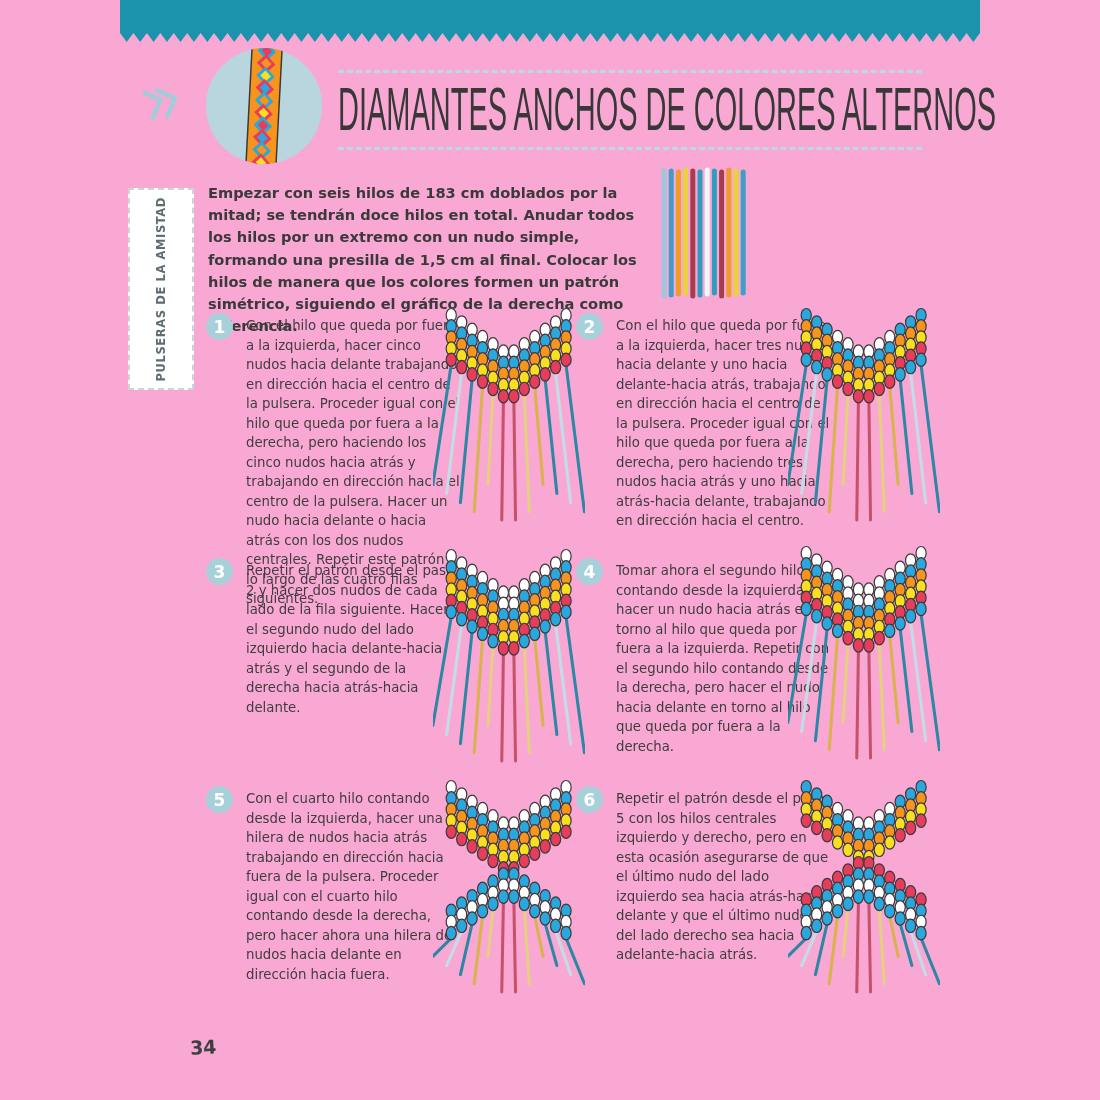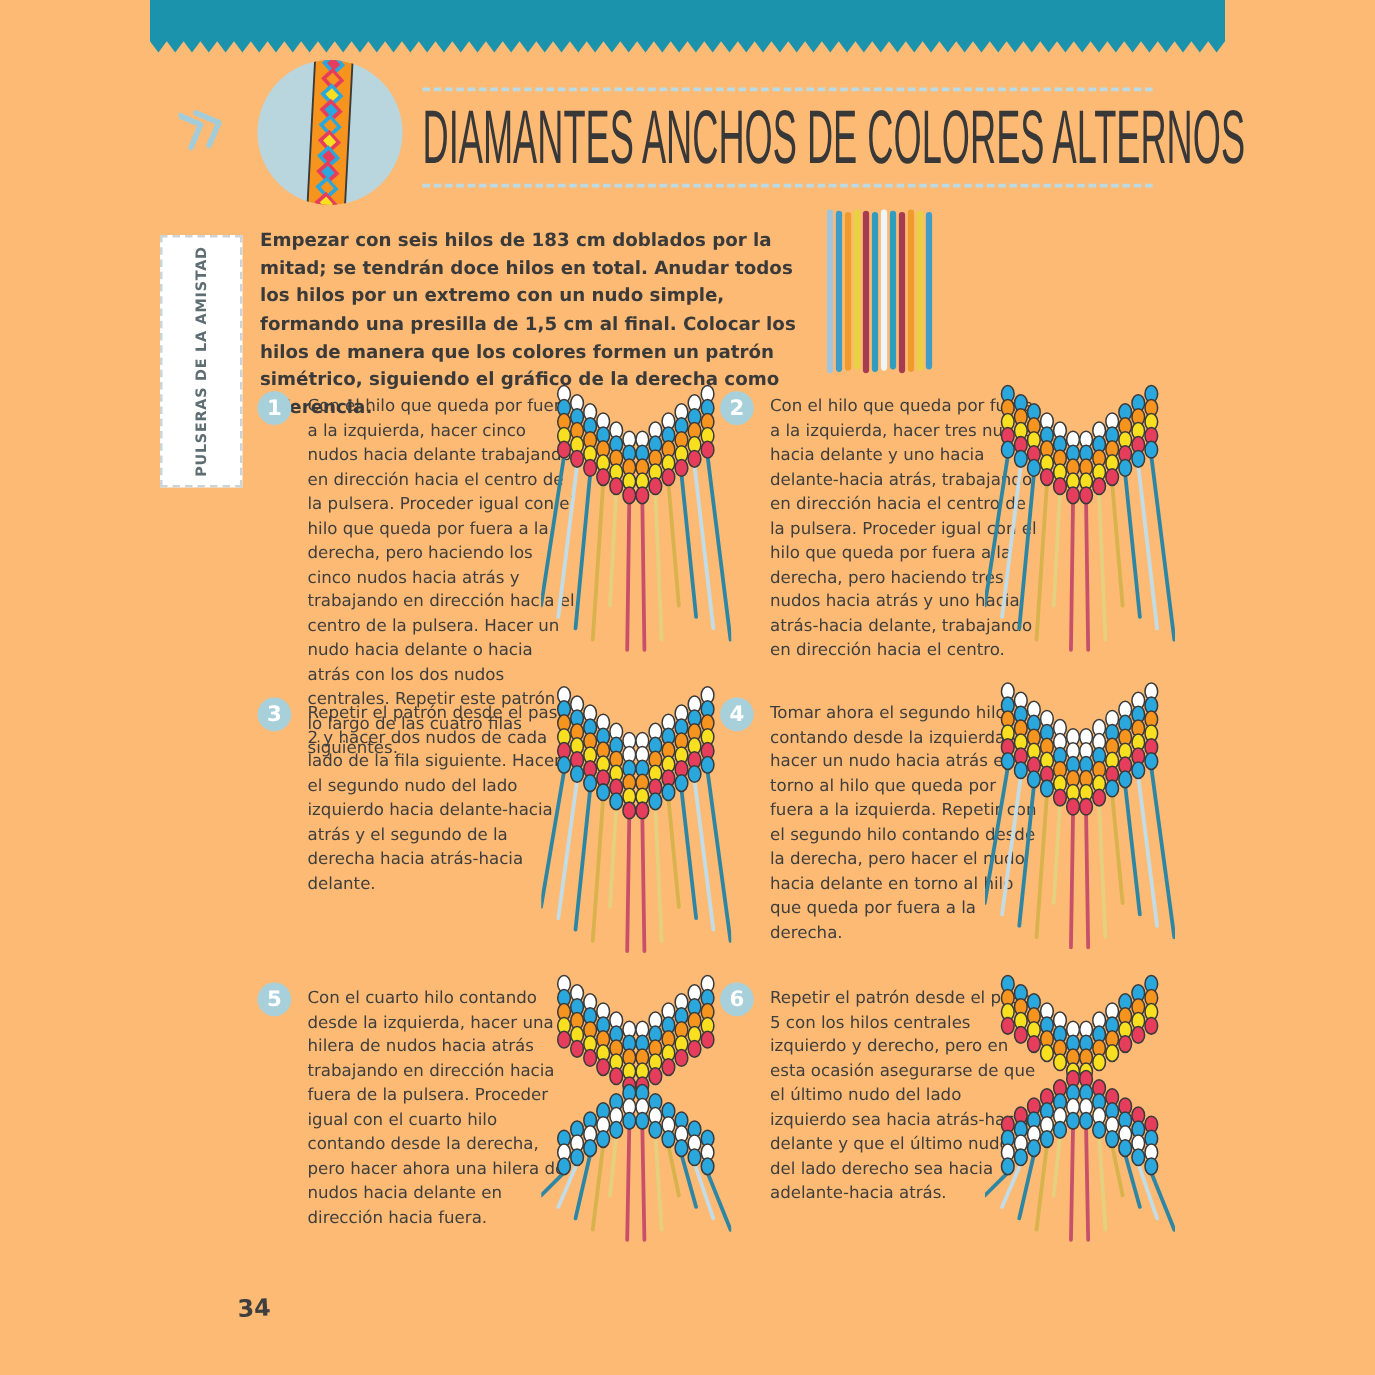--- a/index.html
+++ b/index.html
@@ -1,16 +1,16 @@
 <!DOCTYPE html>
 <html><head>
 <meta charset="utf-8">
 <style>
   html,body{margin:0;padding:0;background:#ffffff;}
-  #page{position:relative;width:1100px;height:1100px;background:#fdba74;overflow:hidden;
+  #page{position:relative;width:1100px;height:1100px;background:#f9a8d4;overflow:hidden;
         font-family:"DejaVu Sans",sans-serif;color:#3e3e3e;}
 
   
   #banner{position:absolute;left:120px;top:0;width:860px;height:46px;}
 
   
   #chevron-wrap{position:absolute;left:143px;top:76px;width:44px;height:48px;}
   #badge-circle{position:absolute;left:206px;top:48px;width:116px;height:116px;border-radius:50%;
                 background:#b9d6de;overflow:hidden;}
   #badge-strip{position:absolute;left:41px;top:-4px;transform:rotate(3deg);}

